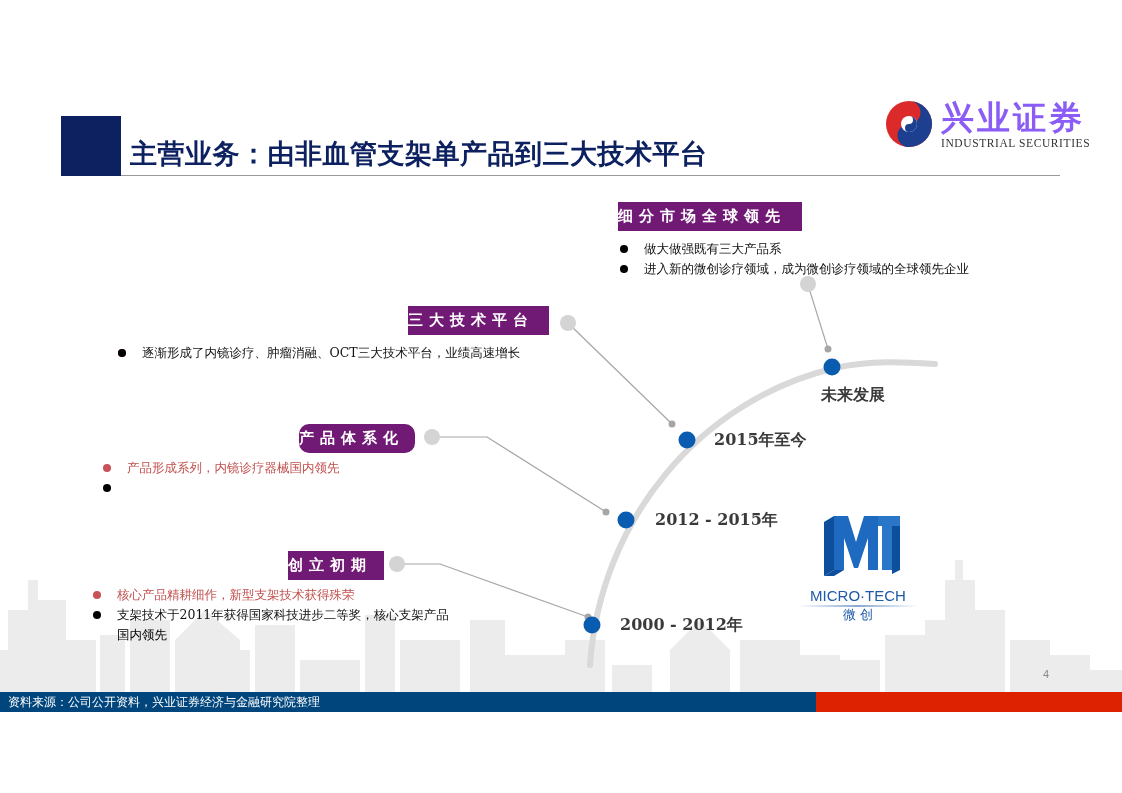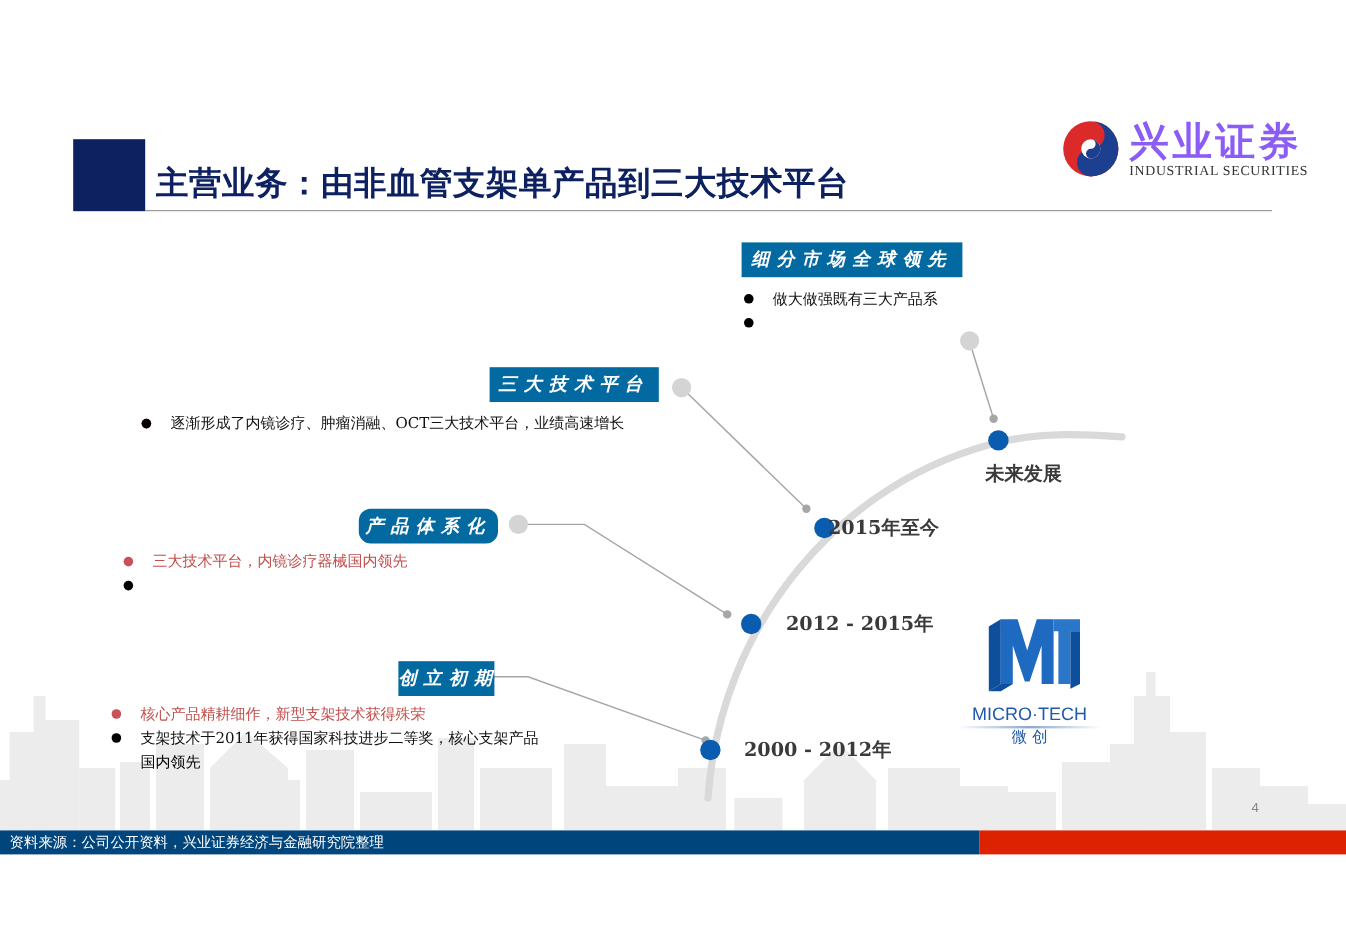--- a/index.html
+++ b/index.html
@@ -4,21 +4,21 @@
 <style>
   html,body{margin:0;padding:0;background:#fff;}
   body{width:1122px;height:793px;position:relative;overflow:hidden;font-family:"DejaVu Serif","Liberation Serif",serif;}
   .abs{position:absolute;}
   .skyline{position:absolute;left:0;top:540px;width:1122px;height:152px;}
   .header-block{left:61px;top:116px;width:60px;height:60px;background:#0d2161;}
   .page-title{left:130px;top:136px;font-family:"DejaVu Sans","Liberation Sans",sans-serif;font-weight:bold;font-size:27px;color:#0d2161;letter-spacing:0.5px;line-height:36px;white-space:nowrap;}
   .header-rule{left:121px;top:175px;width:939px;height:1px;background:#999;}
   .logo-cn{left:941px;top:98px;font-family:"DejaVu Serif","Liberation Serif",serif;font-weight:bold;font-size:33px;color:#8b5cf6;letter-spacing:3px;line-height:40px;white-space:nowrap;}
   .logo-en{left:941px;top:137px;font-family:"Liberation Serif","DejaVu Serif",serif;font-size:11.5px;color:#333;letter-spacing:0.6px;white-space:nowrap;}
-  .stage-label{background:#0369a1;color:#fff;font-weight:bold;font-size:15px;letter-spacing:6px;text-align:center;line-height:29px;height:29px;white-space:nowrap;font-style:italic;}
+  .stage-label{background:#701a75;color:#fff;font-weight:bold;font-size:15px;letter-spacing:6px;text-align:left;line-height:29px;height:29px;white-space:nowrap;}
   .bullet-list{font-size:12.5px;line-height:20px;}
   .bullet{position:relative;padding-left:24px;white-space:nowrap;}
   .bullet .dot{position:absolute;left:0;top:6px;width:8px;height:8px;border-radius:50%;}
   .bullet.red{color:#c0504d;}
   .bullet.red .dot{background:#c9515a;}
   .bullet.black{color:#111;}
   .bullet.black .dot{background:#000;}
   .cont{padding-left:24px;white-space:nowrap;}
   .milestone{font-weight:bold;font-size:16px;color:#3a3a3a;white-space:nowrap;}
   .footer-bar{left:0;top:692px;width:816px;height:20px;background:#00457c;}
@@ -101,42 +101,42 @@
   <g fill="#0a5cb0">
     <circle cx="592" cy="625" r="8.5"></circle>
     <circle cx="626" cy="520" r="8.5"></circle>
     <circle cx="687" cy="440" r="8.5"></circle>
     <circle cx="832" cy="367" r="8.5"></circle>
   </g>
 </svg>
 
 <div class="abs milestone" style="left:620px;top:615px;">2000 - 2012年</div>
 <div class="abs milestone" style="left:655px;top:510px;">2012 - 2015年</div>
-<div class="abs milestone" style="left:690px;top:430px;">2015年至今</div>
+<div class="abs milestone" style="left:714px;top:430px;">2015年至今</div>
 <div class="abs milestone" style="left:821px;top:385px;">未来发展</div>
 
 <div class="abs stage-label" style="left:618px;top:202px;width:184px;">细分市场全球领先</div>
 <div class="abs bullet-list" style="left:620px;top:239px;">
   <div class="bullet black"><span class="dot"></span><span>做大做强既有三大产品系</span></div>
-  <div class="bullet black"><span class="dot"></span></div>
+  <div class="bullet black"><span class="dot"></span><span>进入新的微创诊疗领域，成为微创诊疗领域的全球领先企业</span></div>
 </div>
 
 <div class="abs stage-label" style="left:408px;top:306px;width:141px;">三大技术平台</div>
 <div class="abs bullet-list" style="left:118px;top:343px;">
   <div class="bullet red"><span class="dot"></span></div>
   <div class="bullet black"><span class="dot"></span><span>逐渐形成了内镜诊疗、肿瘤消融、OCT三大技术平台，业绩高速增长</span></div>
 </div>
 
 <div class="abs stage-label" style="left:299px;top:424px;width:116px;border-radius:10px;">产品体系化</div>
 <div class="abs bullet-list" style="left:103px;top:458px;">
-  <div class="bullet red"><span class="dot"></span><span>三大技术平台，内镜诊疗器械国内领先</span></div>
+  <div class="bullet red"><span class="dot"></span><span>产品形成系列，内镜诊疗器械国内领先</span></div>
   <div class="bullet black"><span class="dot"></span></div>
 </div>
 
-<div class="abs stage-label" style="left:288px;top:551px;width:80px;margin-left:44px;">创立初期</div>
+<div class="abs stage-label" style="left:288px;top:551px;width:96px;">创立初期</div>
 <div class="abs bullet-list" style="left:93px;top:585px;">
   <div class="bullet red"><span class="dot"></span><span>核心产品精耕细作，新型支架技术获得殊荣</span></div>
   <div class="bullet black"><span class="dot"></span><span>支架技术于2011年获得国家科技进步二等奖，核心支架产品</span></div>
   <div class="cont">国内领先</div>
 </div>
 
 <div class="abs mt-logo">
   <svg width="136" height="80" viewBox="0 0 136 80" style="display:block;">
     <g transform="translate(28,4)">
       <polygon points="6,10 16,4 16,58 6,64" fill="#0d4f9c"></polygon>

